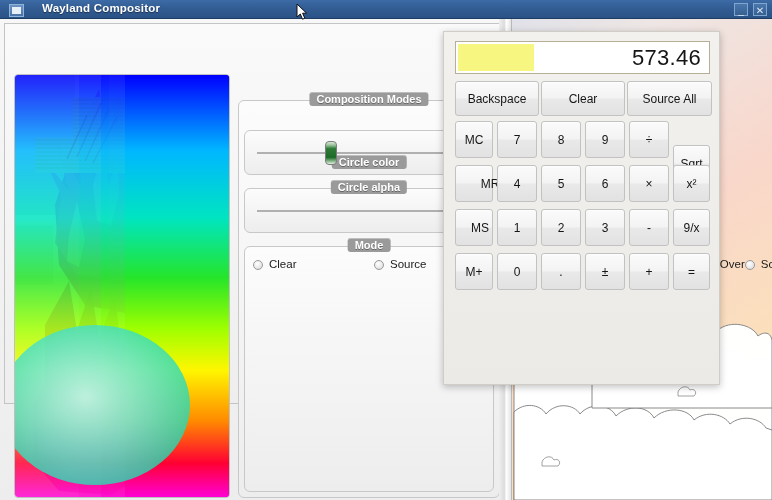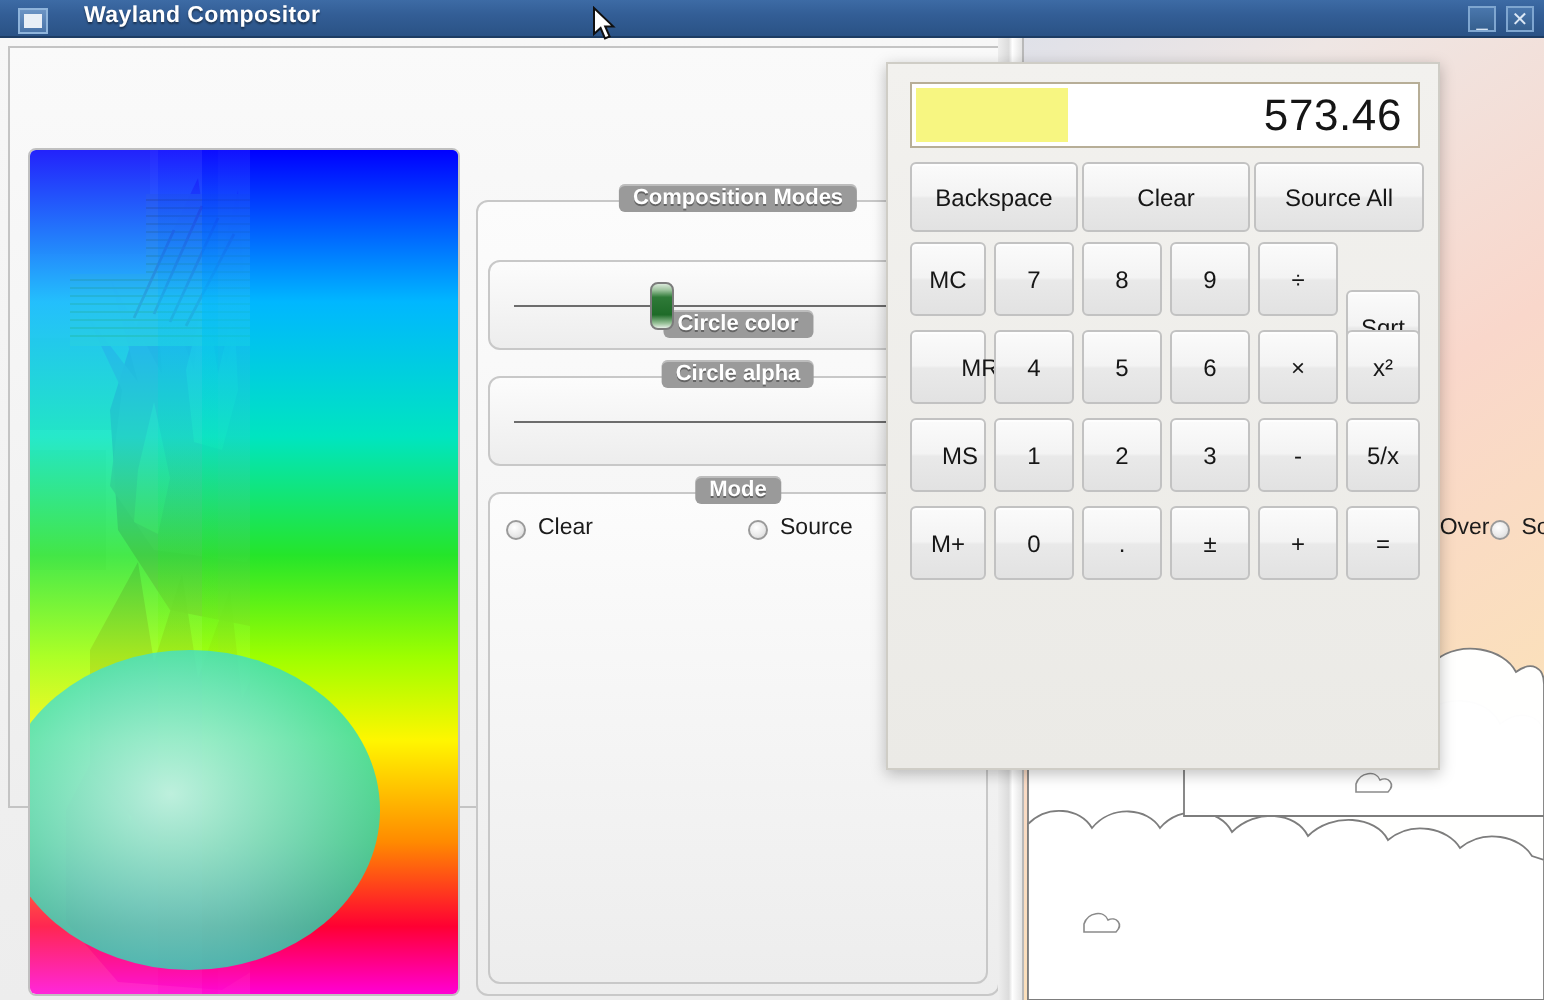--- a/index.html
+++ b/index.html
@@ -480,21 +480,21 @@
         <div class="cbtn key" style="left: 53px; top: 133px; width: 40px;">4</div>
         <div class="cbtn key" style="left: 97px; top: 133px; width: 40px;">5</div>
         <div class="cbtn key" style="left: 141px; top: 133px; width: 40px;">6</div>
         <div class="cbtn key" style="left: 185px; top: 133px; width: 40px;">×</div>
         <div class="cbtn key" style="left: 229px; top: 133px; width: 37px;">x²</div>
         <div class="cbtn key" style="left: 11px; top: 177px; width: 38px; padding-left: 12px;">MS</div>
         <div class="cbtn key" style="left: 53px; top: 177px; width: 40px;">1</div>
         <div class="cbtn key" style="left: 97px; top: 177px; width: 40px;">2</div>
         <div class="cbtn key" style="left: 141px; top: 177px; width: 40px;">3</div>
         <div class="cbtn key" style="left: 185px; top: 177px; width: 40px;">-</div>
-        <div class="cbtn key" style="left: 229px; top: 177px; width: 37px;">5/x</div>
+        <div class="cbtn key" style="left: 229px; top: 177px; width: 37px;">9/x</div>
         <div class="cbtn key" style="left: 11px; top: 221px; width: 38px;">M+</div>
         <div class="cbtn key" style="left: 53px; top: 221px; width: 40px;">0</div>
         <div class="cbtn key" style="left: 97px; top: 221px; width: 40px;">.</div>
         <div class="cbtn key" style="left: 141px; top: 221px; width: 40px;">±</div>
         <div class="cbtn key" style="left: 185px; top: 221px; width: 40px;">+</div>
         <div class="cbtn key" style="left: 229px; top: 221px; width: 37px;">=</div>
       </div>
   </div>
 
   <div id="cursor">

